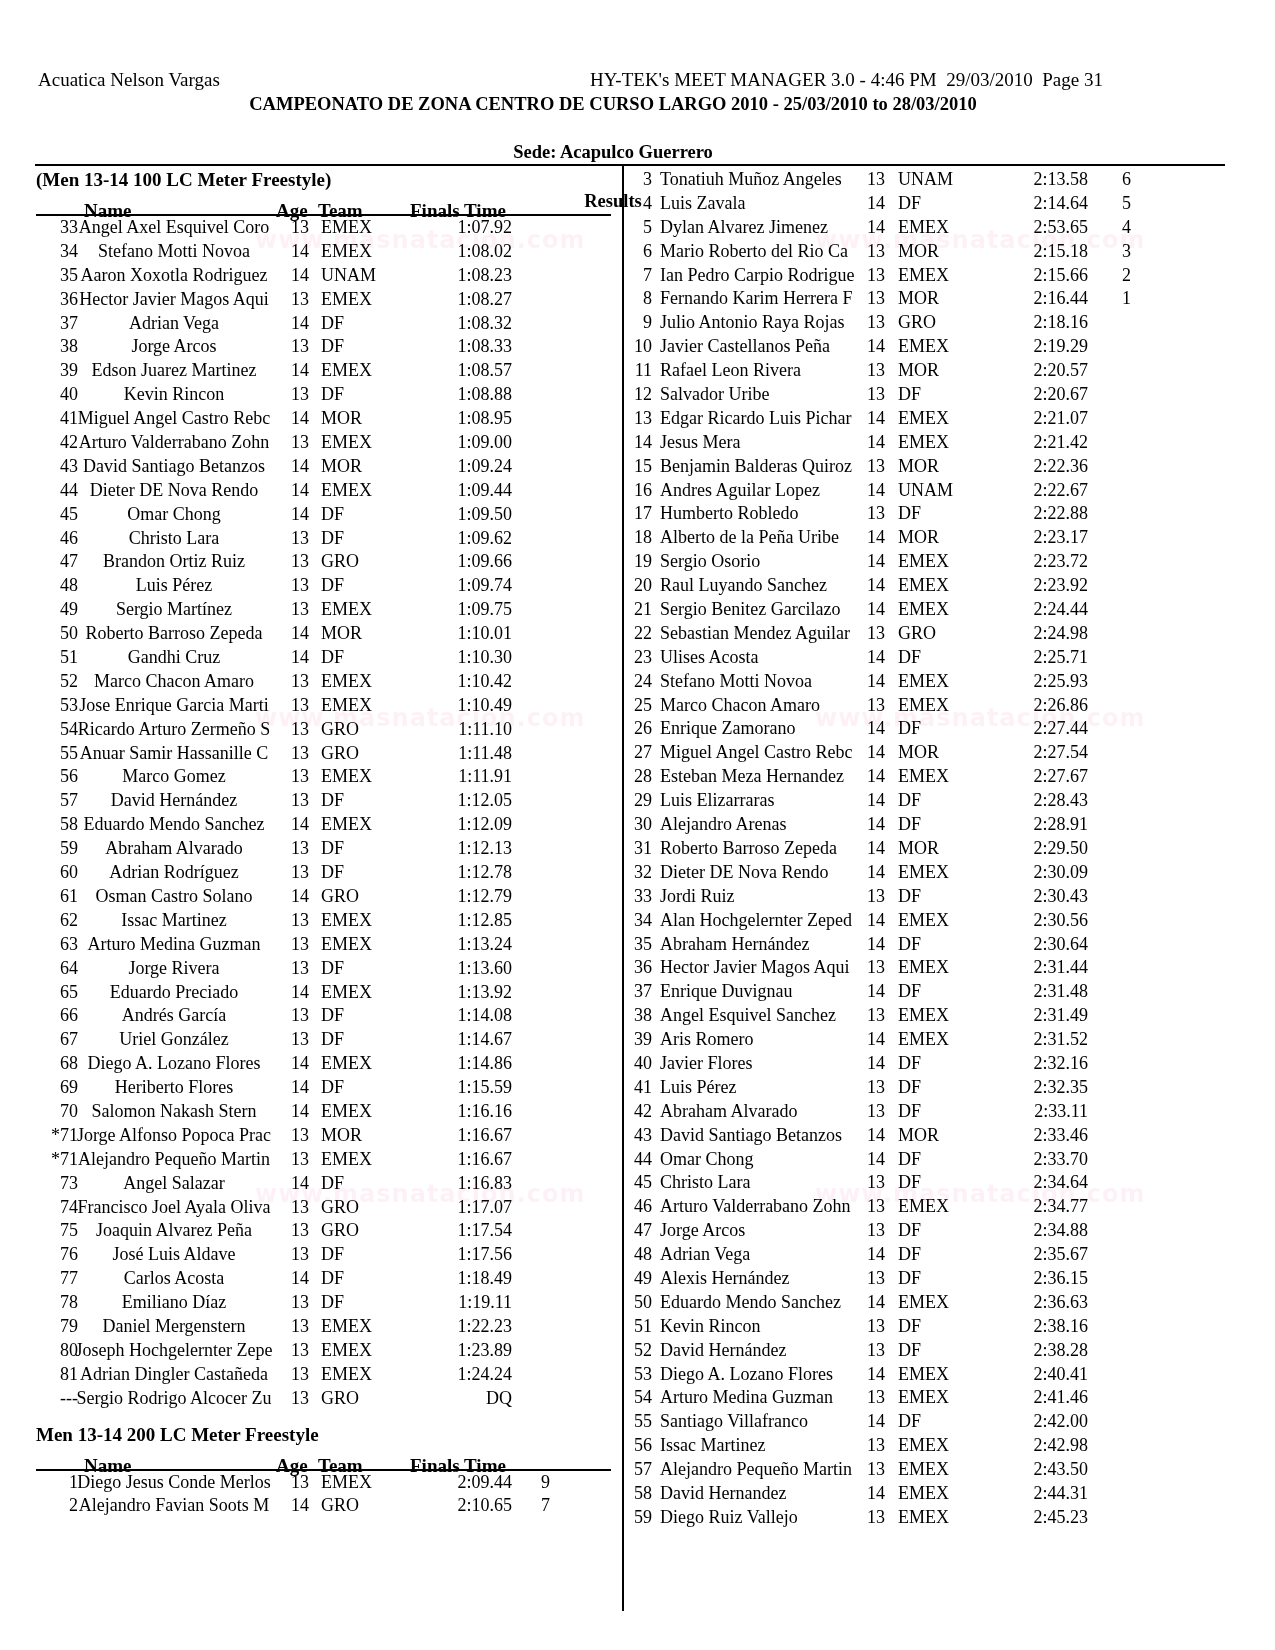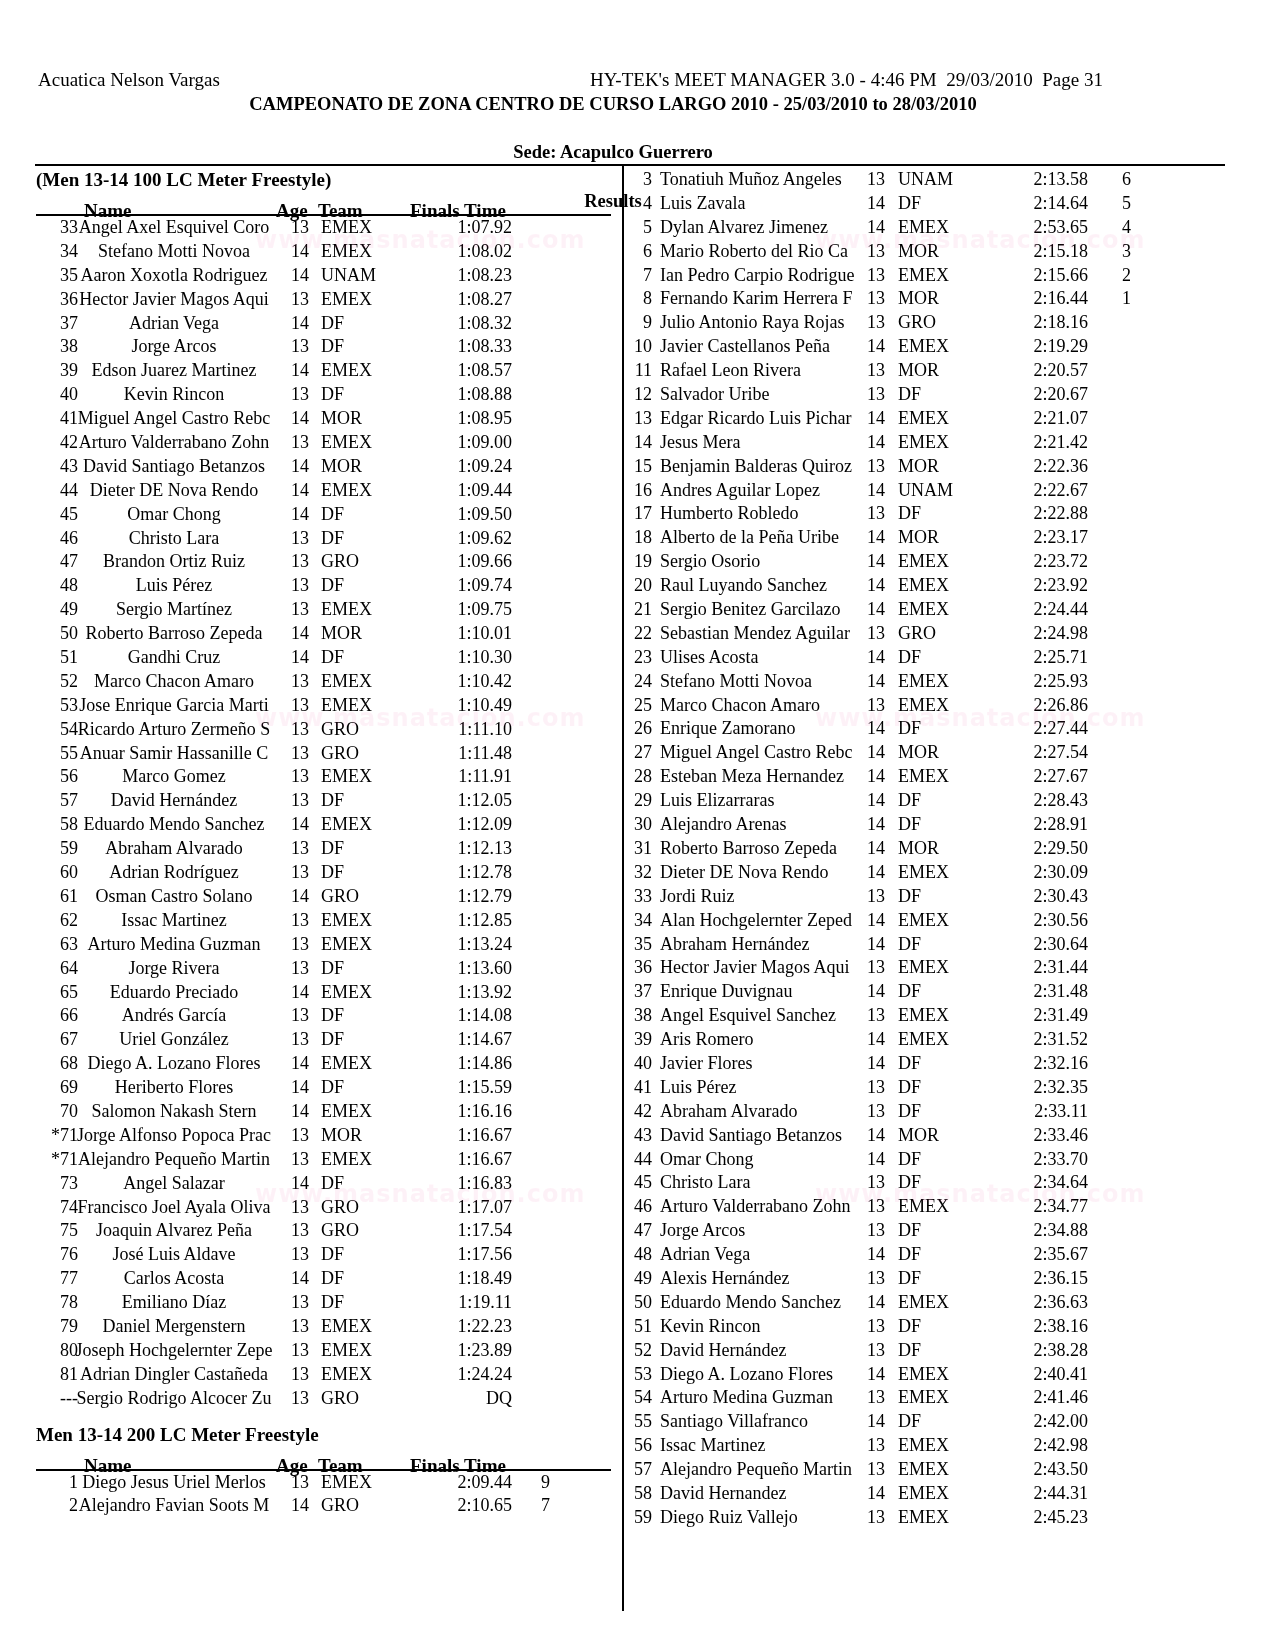--- a/index.html
+++ b/index.html
@@ -464,21 +464,21 @@
     <div class="gap"></div>
     <div class="event-title">Men 13-14 200 LC Meter Freestyle</div>
     <div class="col-head">
       <span class="h-name">Name</span>
       <span class="h-age">Age</span>
       <span class="h-team">Team</span>
       <span class="h-time">Finals Time</span>
     </div>
     <div class="row">
       <span class="c-place">1</span>
-      <span class="c-name">Diego Jesus Uriel Merlos</span>
+      <span class="c-name">Diego Jesus Conde Merlos</span>
       <span class="c-age">13</span>
       <span class="c-team">EMEX</span>
       <span class="c-time">2:09.44</span>
       <span class="c-pts">9</span>
     </div>
     <div class="row">
       <span class="c-place">2</span>
       <span class="c-name">Alejandro Favian Soots M</span>
       <span class="c-age">14</span>
       <span class="c-team">GRO</span>

